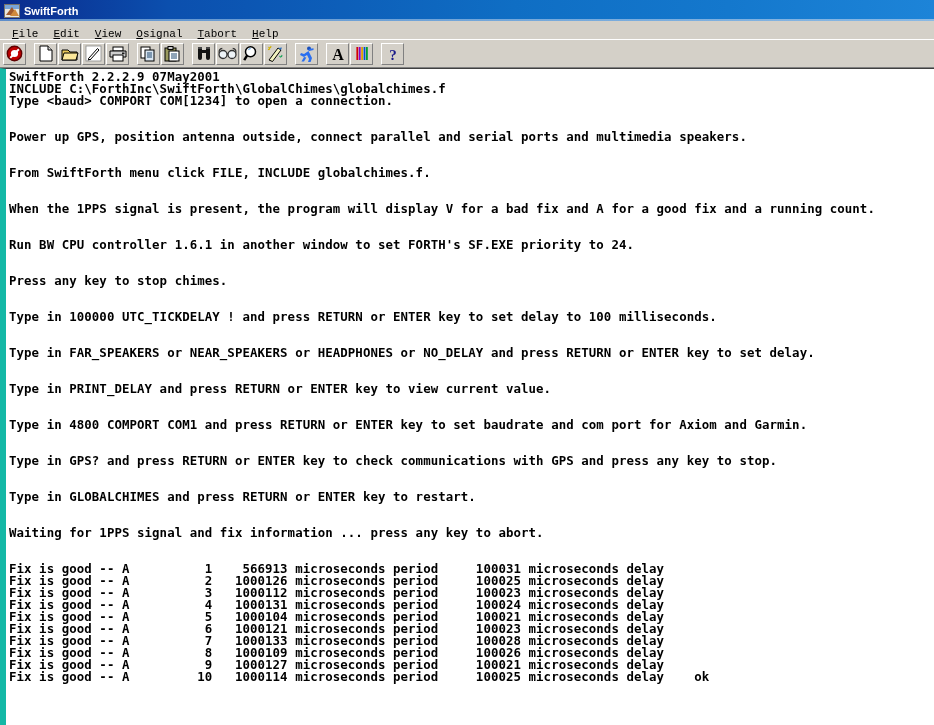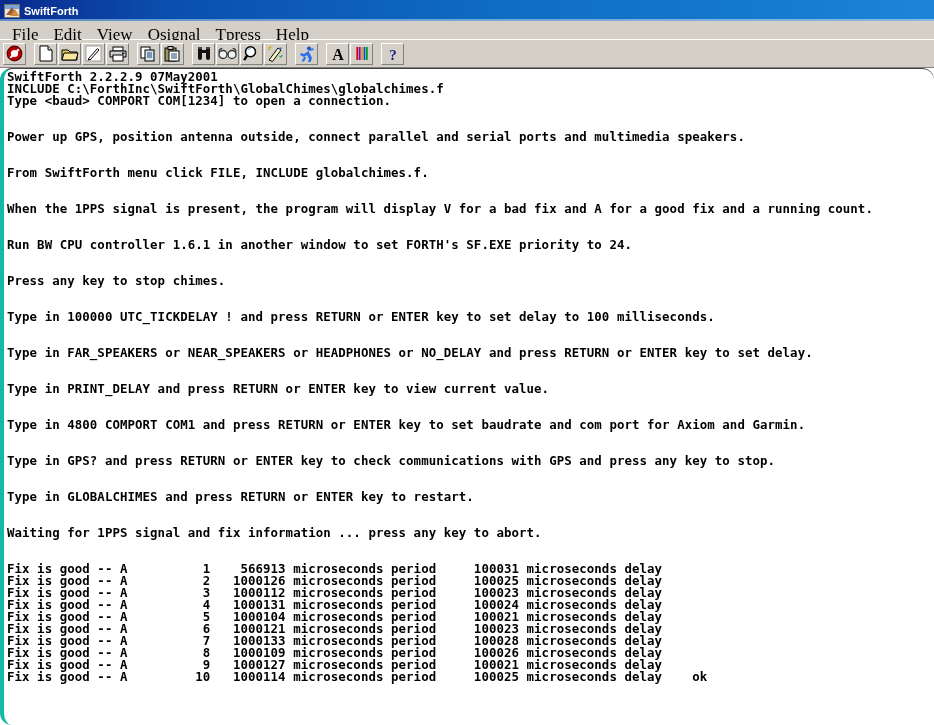--- a/index.html
+++ b/index.html
@@ -88,27 +88,27 @@
     height: 19px;
     min-height: 19px;
     background: #d4d0c8;
     border-bottom: 1px solid #ffffff;
     display: flex;
     align-items: center;
     padding-left: 5px;
     box-sizing: border-box;
   }
   .menu-item {
-    font-size: 17px;
+    font-size: 11px;
     color: #000000;
     padding: 1px 8px 1px 7px;
     line-height: 15px;
     cursor: default;
     white-space: nowrap;
-    font-family: Liberation Serif, serif;
+    font-family: Liberation Mono, monospace;
     margin-top: 9px;
   }
   .menu-item u { text-decoration: underline; }
 
   
   .toolbar {
     height: 28px;
     min-height: 28px;
     background: #d4d0c8;
     border-bottom: 1px solid #808080;
@@ -136,26 +136,25 @@
     width: 7px;
     height: 22px;
     flex: 0 0 auto;
   }
   .tb-btn svg { display:block; }
 
   
   .client {
     flex: 1 1 auto;
     background: #ffffff;
-    border-left: 4px solid #14b8a6;
+    border-left: 6px solid #14b8a6;
     border-top: 1px solid #404040;
     overflow: hidden;
     position: relative;
     box-sizing: border-box;
-    border-radius: 12px;
   }
   .term {
     font-family: "DejaVu Sans Mono", "Liberation Mono", monospace;
     font-size: 12.4px;
     line-height: 12px;
     color: #000000;
     white-space: pre;
     padding: 2px 0 0 3px;
     letter-spacing: 0.07px;
     font-weight: 700;
@@ -175,21 +174,21 @@
       <div class="wing2"></div>
     </div>
     <div class="title-text">SwiftForth</div>
   </div>
 
   <div class="menubar">
     <div class="menu-item"><u>F</u><span>ile</span></div>
     <div class="menu-item"><u>E</u><span>dit</span></div>
     <div class="menu-item"><u>V</u><span>iew</span></div>
     <div class="menu-item"><u>O</u><span>signal</span></div>
-    <div class="menu-item"><u>T</u><span>press</span></div>
+    <div class="menu-item"><u>T</u><span>abort</span></div>
     <div class="menu-item"><u>H</u><span>elp</span></div>
   </div>
 
   <div class="toolbar">
 
     <div class="tb-btn">
       <svg width="17" height="17" viewBox="0 0 17 17">
         <circle cx="8.5" cy="8.5" r="7.2" fill="#c00000" stroke="#600000" stroke-width="1.4"></circle>
         <circle cx="8.5" cy="8.5" r="3.6" fill="#ffffff"></circle>
         <rect x="2.4" y="7.6" width="12.2" height="2" fill="#ffffff" transform="rotate(-45 8.5 8.5)"></rect>

